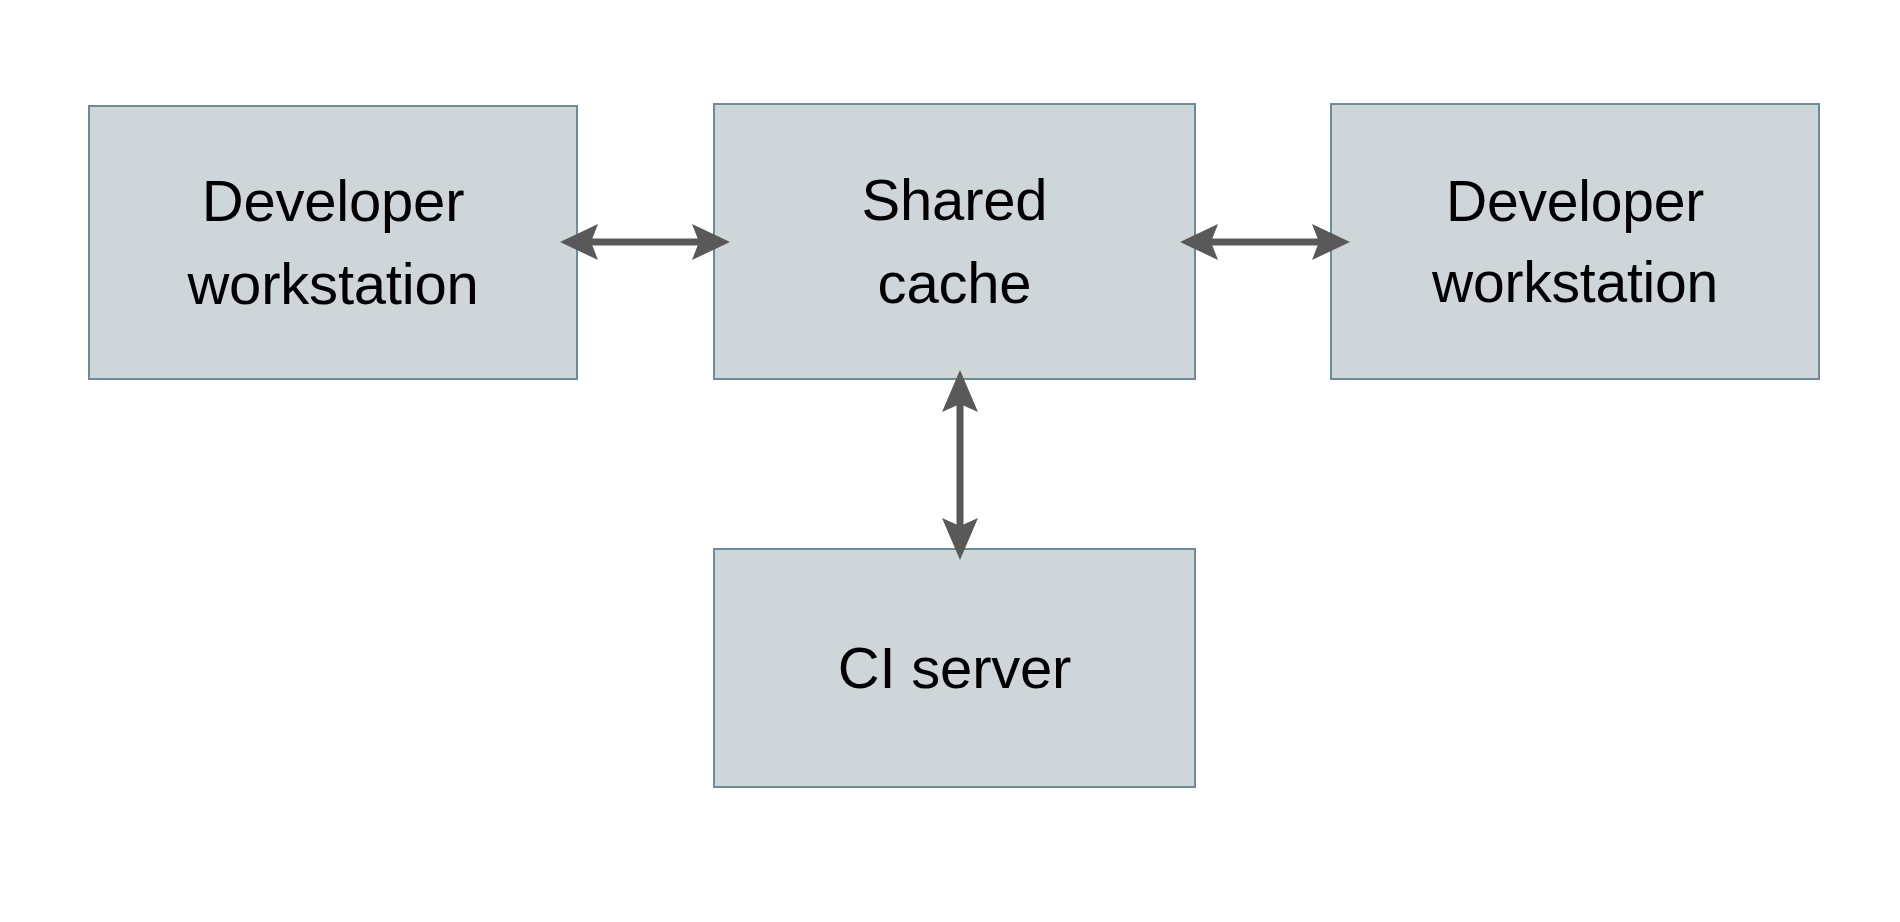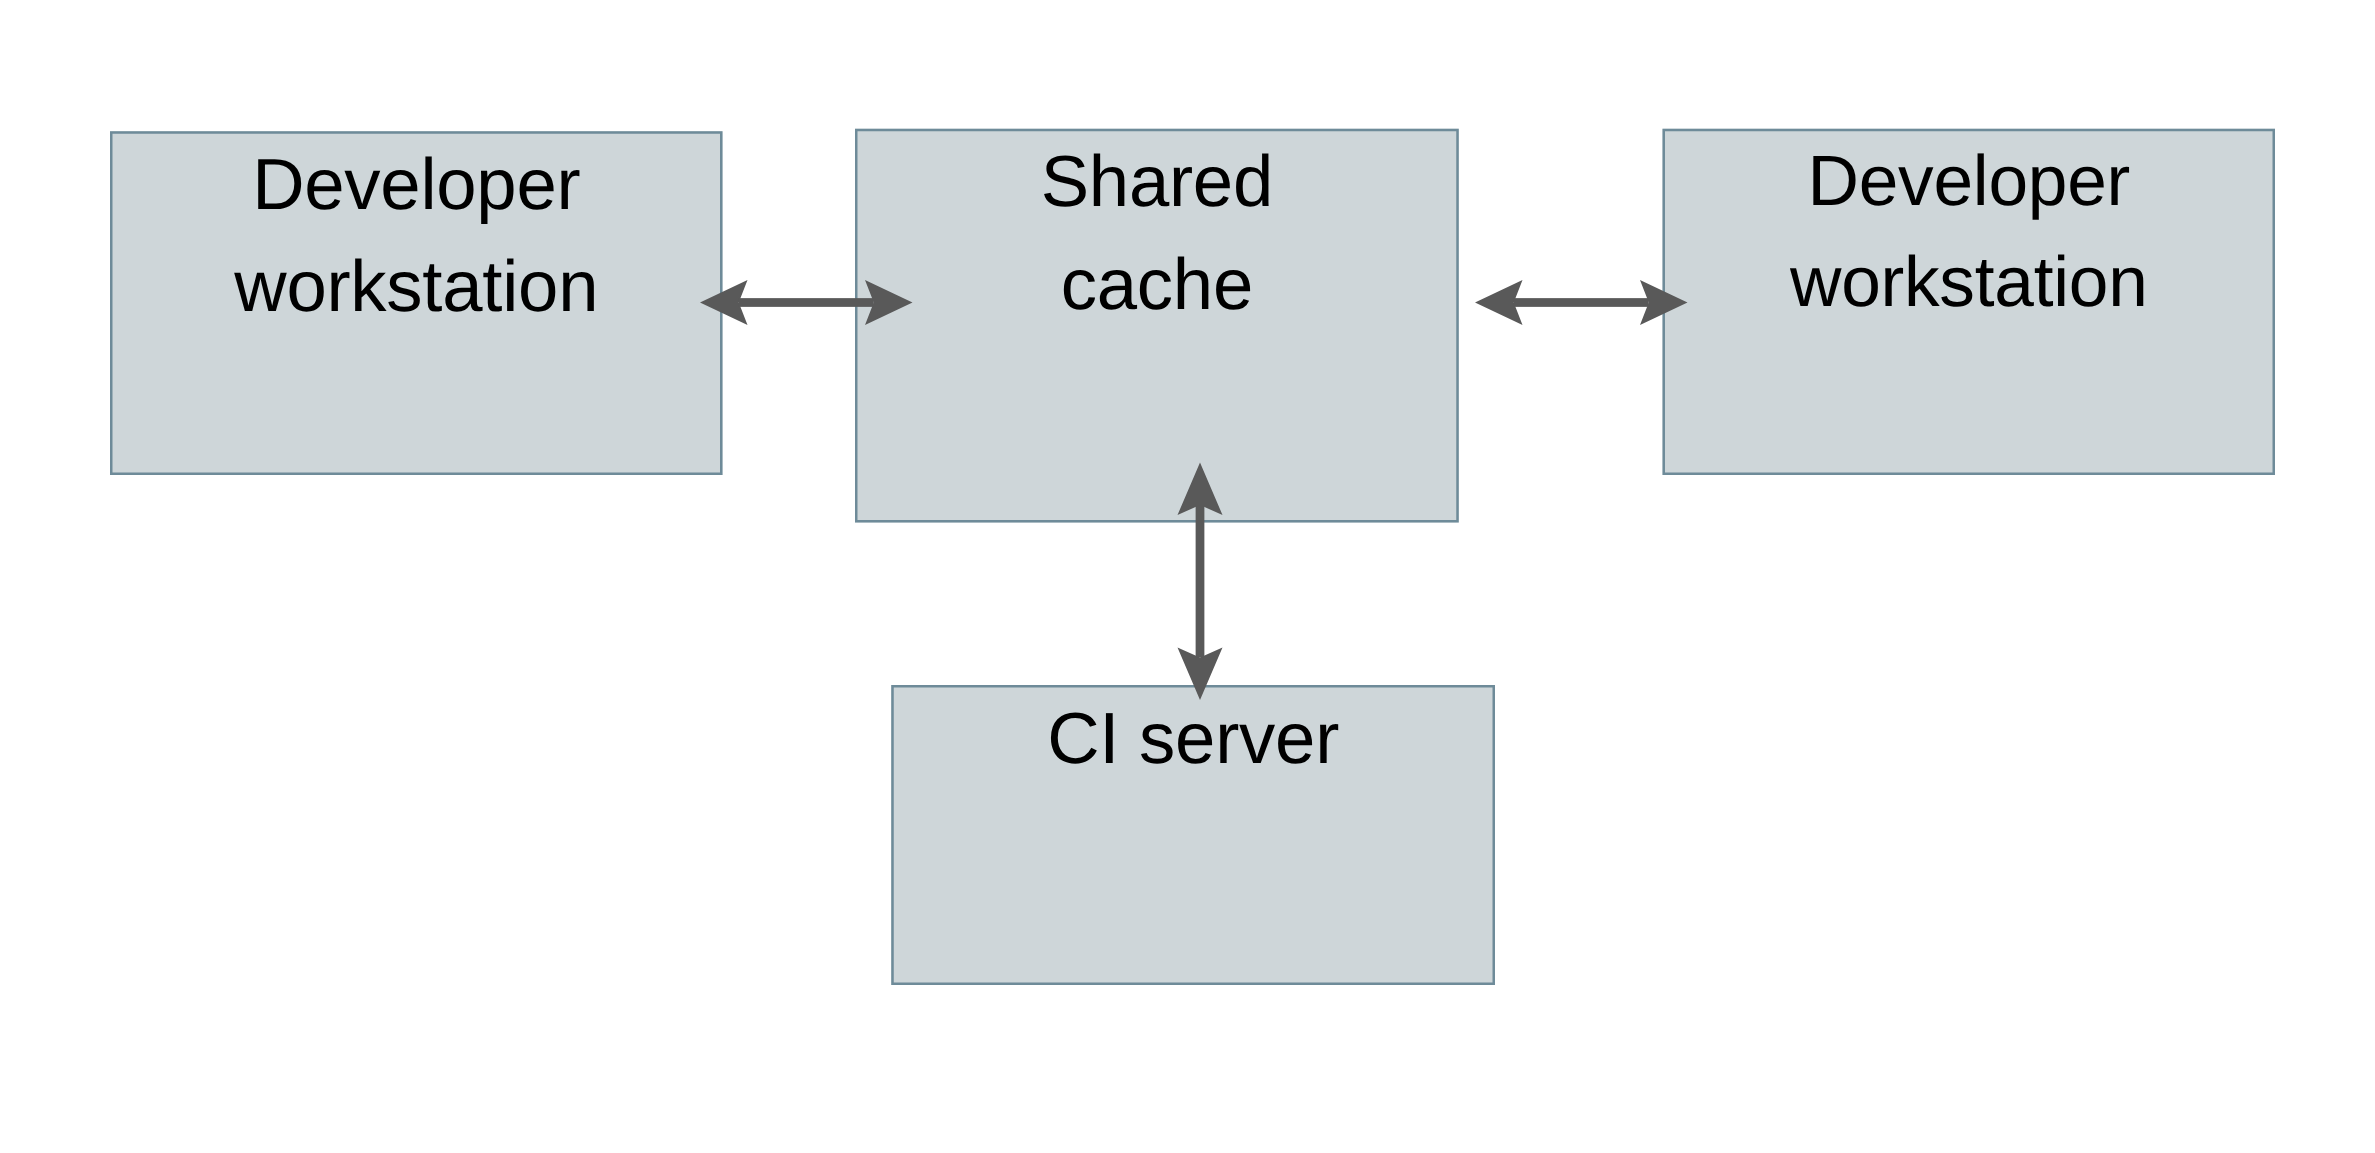--- a/index.html
+++ b/index.html
@@ -18,37 +18,37 @@
     width: 1900px;
     height: 922px;
     background: #ffffff;
   }
   .node-box {
     position: absolute;
     box-sizing: border-box;
     background: #ced6d9;
     border: 2px solid #6e8b99;
     display: flex;
-    align-items: flex-start;
+    align-items: center;
     justify-content: center;
     text-align: center;
   }
   .node-label {
     font-family: "Liberation Sans", sans-serif;
     font-size: 58px;
     line-height: 1.42;
     color: #000000;
     letter-spacing: -0.2px;
     white-space: pre-line;
     width: 100%;
     padding: 0 2px;
     box-sizing: border-box;
   }
   #node-dev-left  { left: 88px;   top: 105px; width: 490px; height: 275px; }
-  #node-shared    { left: 684px;  top: 103px; width: 483px; height: 315px; }
+  #node-shared    { left: 713px;  top: 103px; width: 483px; height: 277px; }
   #node-dev-right { left: 1330px; top: 103px; width: 490px; height: 277px; }
   #node-ci        { left: 713px;  top: 548px; width: 483px; height: 240px; }
   #node-dev-right .node-label { font-size: 57px; }
 
   .connector {
     position: absolute;
     overflow: visible;
   }
   #conn-left-shared  { left: 560px;  top: 212px; width: 170px; height: 60px; }
   #conn-shared-right { left: 1180px; top: 212px; width: 170px; height: 60px; }

